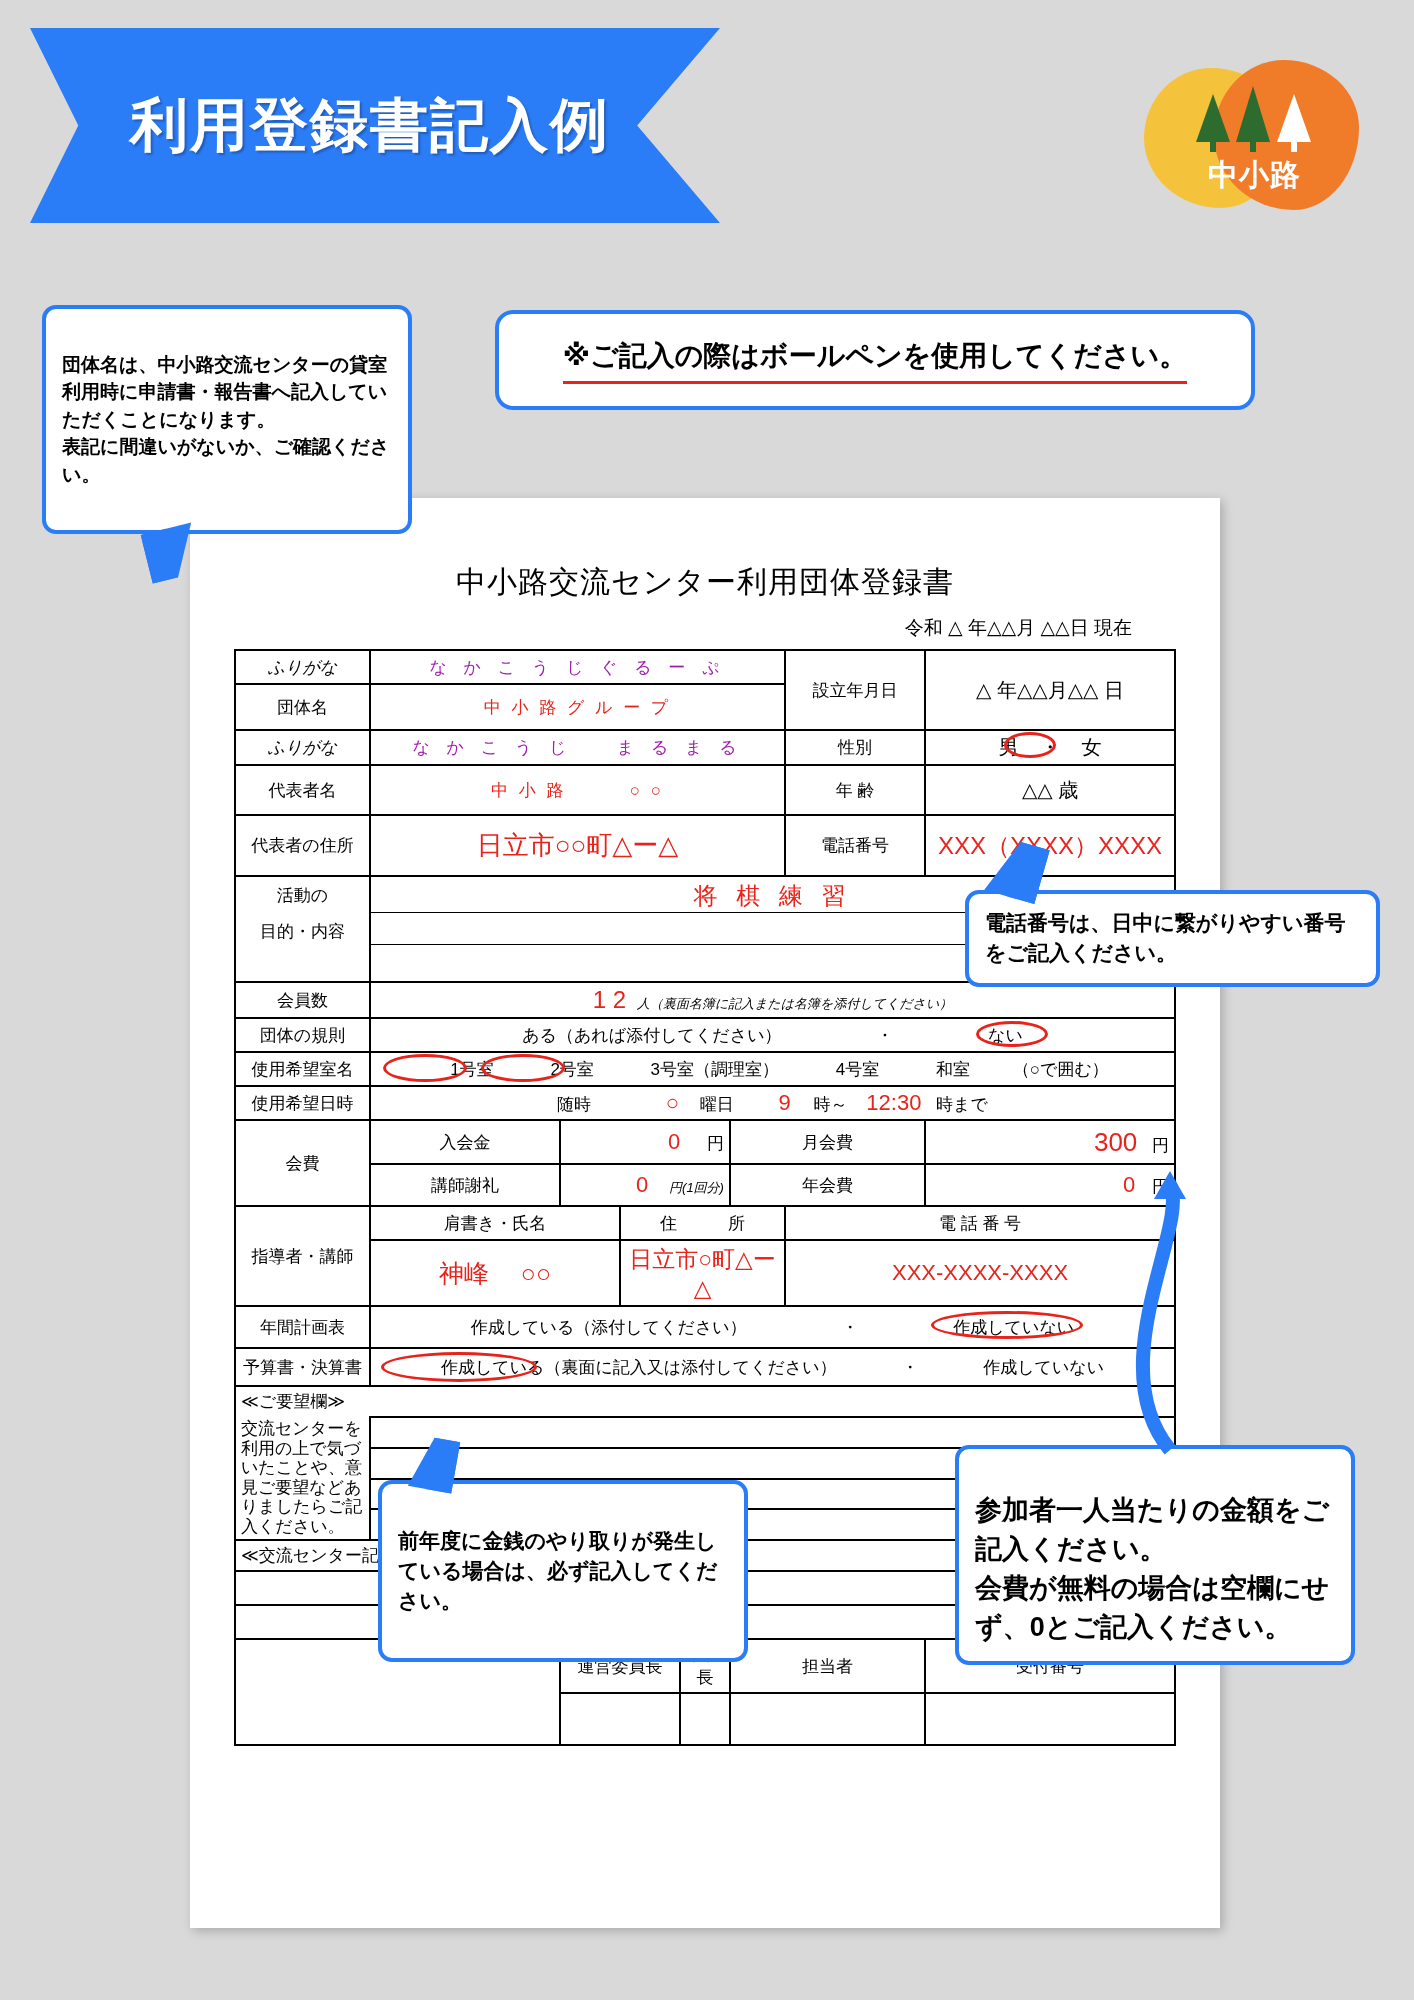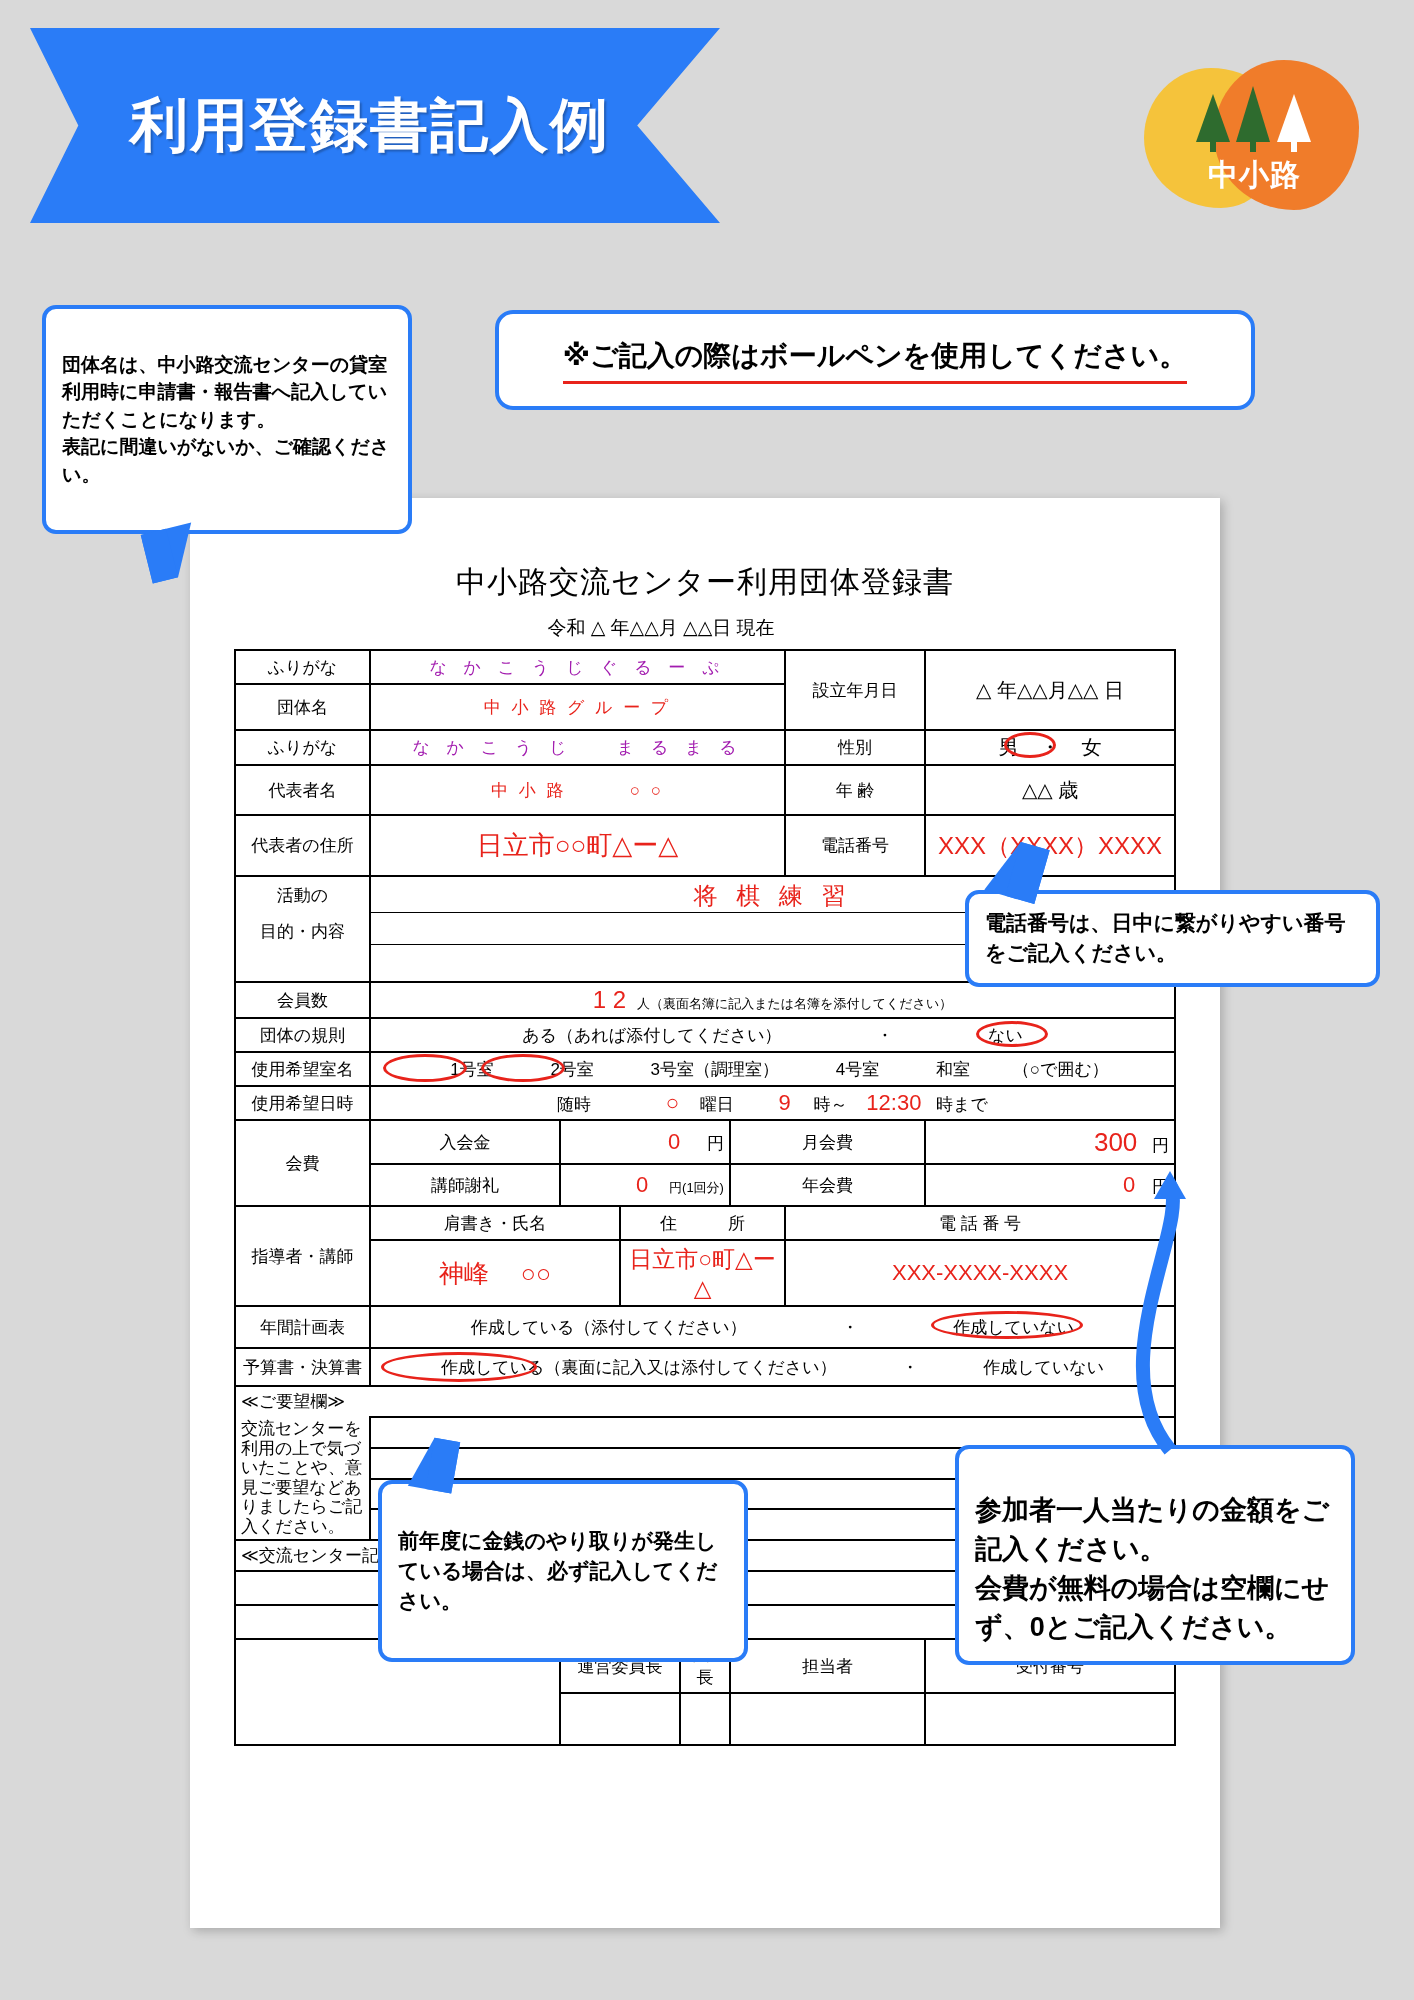--- a/index.html
+++ b/index.html
@@ -47,36 +47,36 @@
   .bubble .tail {
     position:absolute; width:0; height:0;
   }
 
   
   .paper {
     position:absolute; left:190px; top:498px; width:1030px; height:1430px;
     background:#fff; box-shadow: 3px 3px 10px rgba(0,0,0,.22);
   }
   .doc-title { text-align:center; font-size:30px; margin-top:64px; letter-spacing:1px; }
-  .doc-date { text-align:center; font-size:19px; margin:12px 88px 8px 0; }
+  .doc-date { text-align:right; font-size:19px; margin:12px 88px 8px 0; }
 
   table.form {
     border-collapse: collapse;
     width: 940px; margin: 0 auto;
     table-layout: fixed;
   }
   table.form td {
     border:2px solid #000; font-size:17px; padding:3px 5px; vertical-align:middle;
     height:34px;
   }
   .c { text-align:center; }
   .l { text-align:left; }
   .r { text-align:right; }
   .red { color:#e8231b; }
-  .small { font-size:13px; }
+  .small { font-size:13px;font-style:italic; }
   .xsmall { font-size:10px; line-height:1.15; }
   .nb-top { border-top:none !important; }
   .nb-bot { border-bottom:none !important; }
   .hand { color:#e8231b; font-size:26px; letter-spacing:3px; }
   .furi { color:#a21caf; font-size:15px; letter-spacing:6px; }
 
   
   .ellipse {
     position:absolute; border:3px solid #e8231b; border-radius:50%;
     pointer-events:none;

